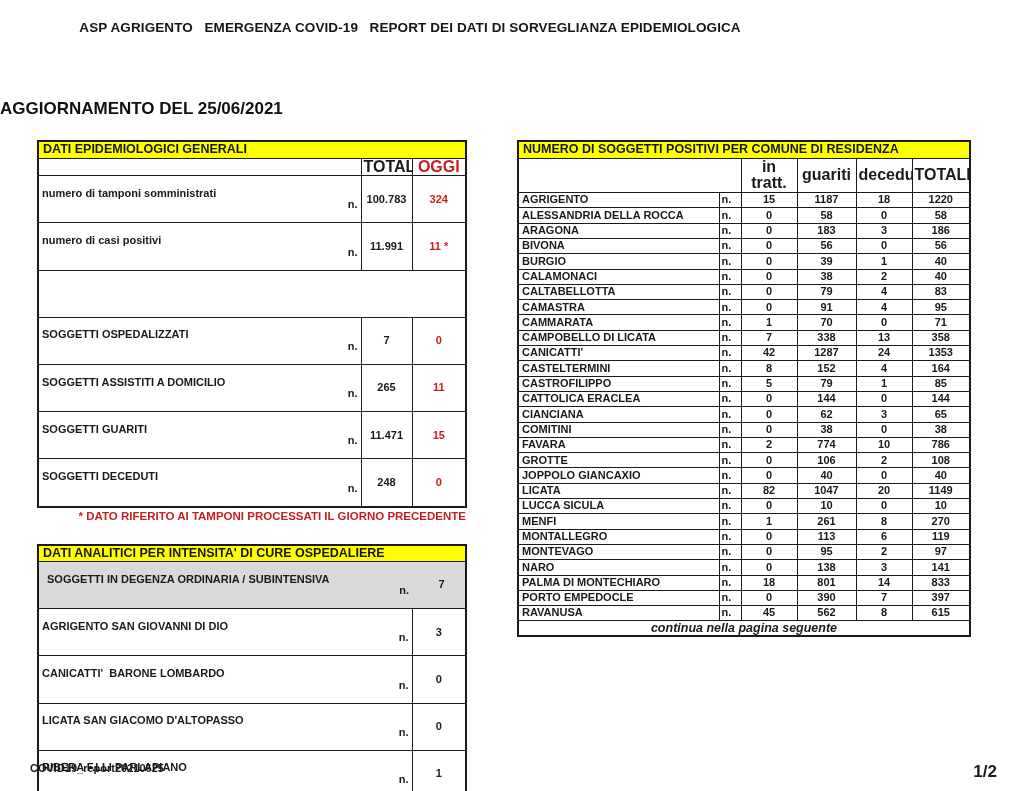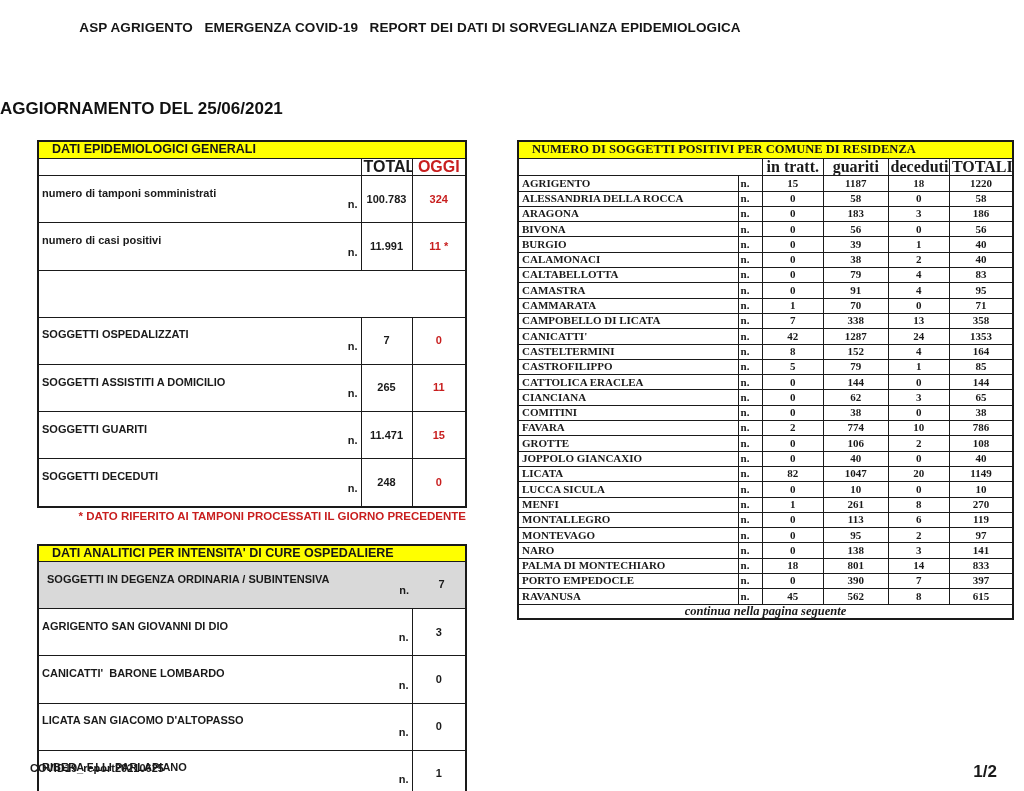--- a/index.html
+++ b/index.html
@@ -16,39 +16,39 @@
     text-align: center; font-size: 13.5px; letter-spacing: 0.1px;
     white-space: pre; color: #161616;
   }
   .doc-title {
     position: absolute; top: 99px; left: 0; width: 1024px;
     font-size: 17px; color: #111;
     white-space: pre;
   }
 
   .left-col  { position: absolute; left: 37px;  top: 140px; width: 429px; }
-  .right-col { position: absolute; left: 517px; top: 140px; width: 497px; font-family: Liberation Serif, serif; }
+  .right-col { position: absolute; left: 517px; top: 140px; width: 452px; }
 
   table { border-collapse: collapse; table-layout: fixed; width: 100%; }
   table { border: 2px solid #1a1a1a; }
   td {
     border: 1px solid #1a1a1a;
     height: 15.1px;
     font-size: 11px;
     line-height: 1.05;
     overflow: hidden;
     padding: 0 2px;
     vertical-align: middle;
   }
   .rc td { height: 15.3px; }
 
   td.title-cell {
     background: var(--yellow, #ffff00);
     font-size: 12.5px;
-    padding-left: 13px;
+    padding-left: 4px;
     color: #161616;
     height: 17px;
   }
   td.label-cell { text-align: left; padding-left: 3px; white-space: pre; }
   td.label-cell .lbl { float: left; }
   td.label-cell .unit { float: right; padding-right: 1px; }
   td.num  { text-align: center; }
   td.colhead { text-align: center; font-size: 16px; }
   .red  { color: var(--red, #c81e1e); }
 

